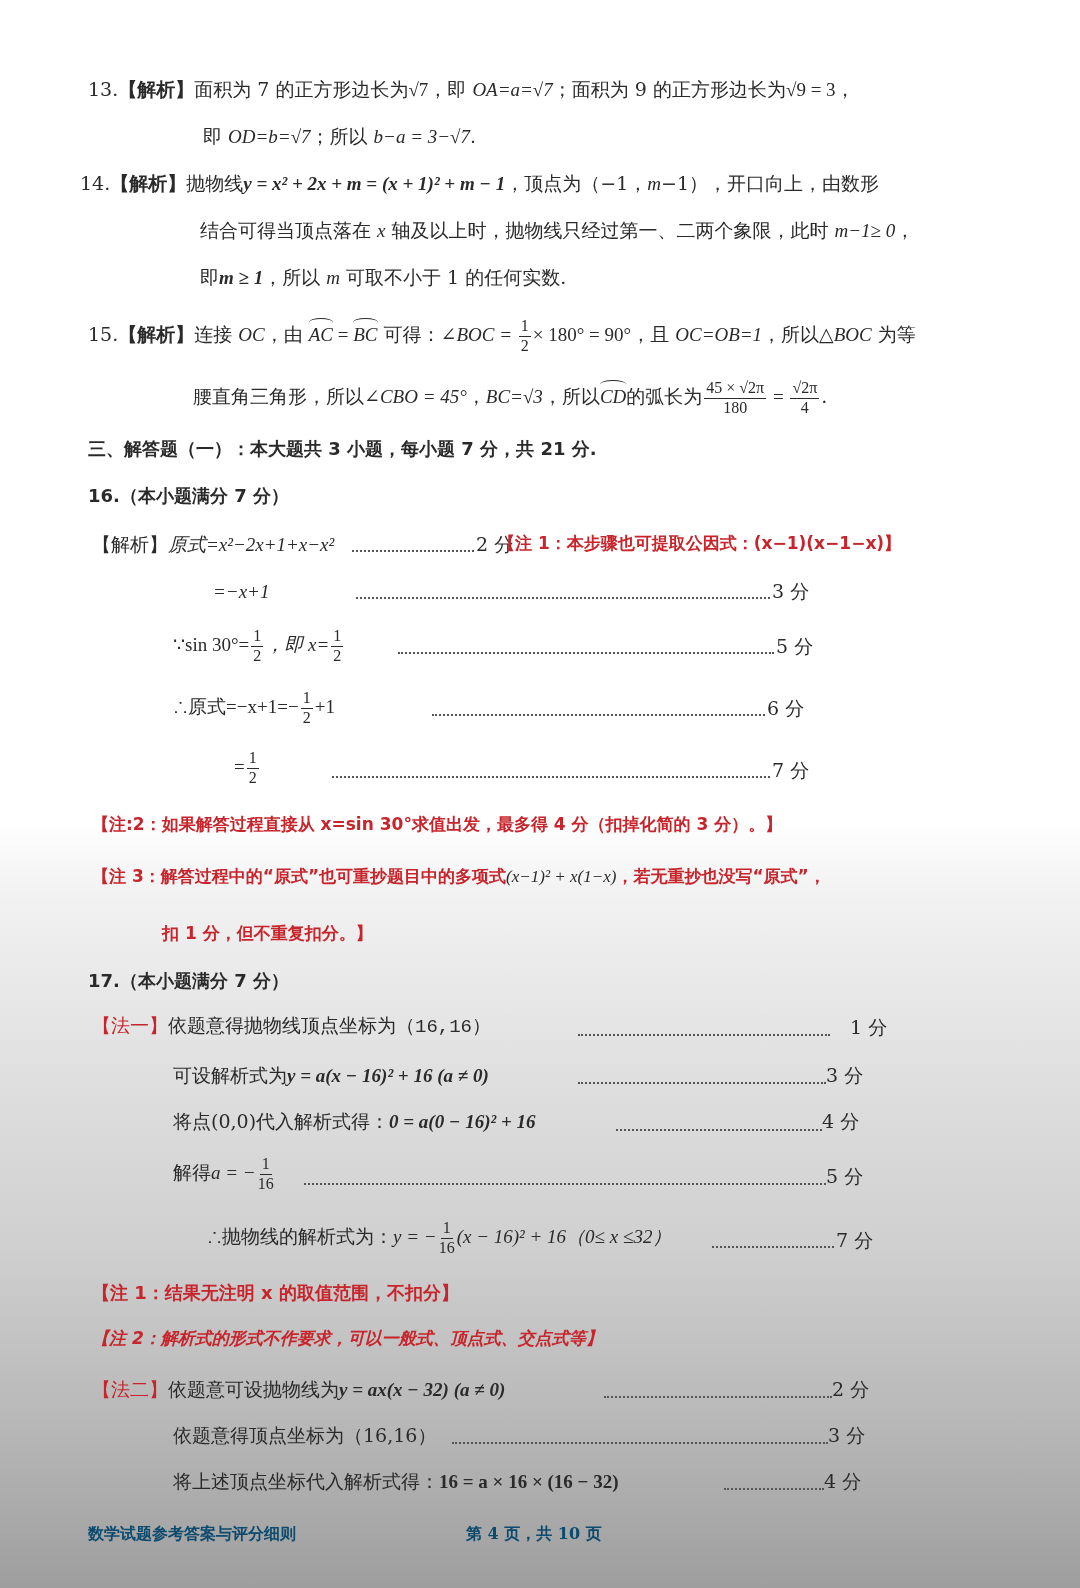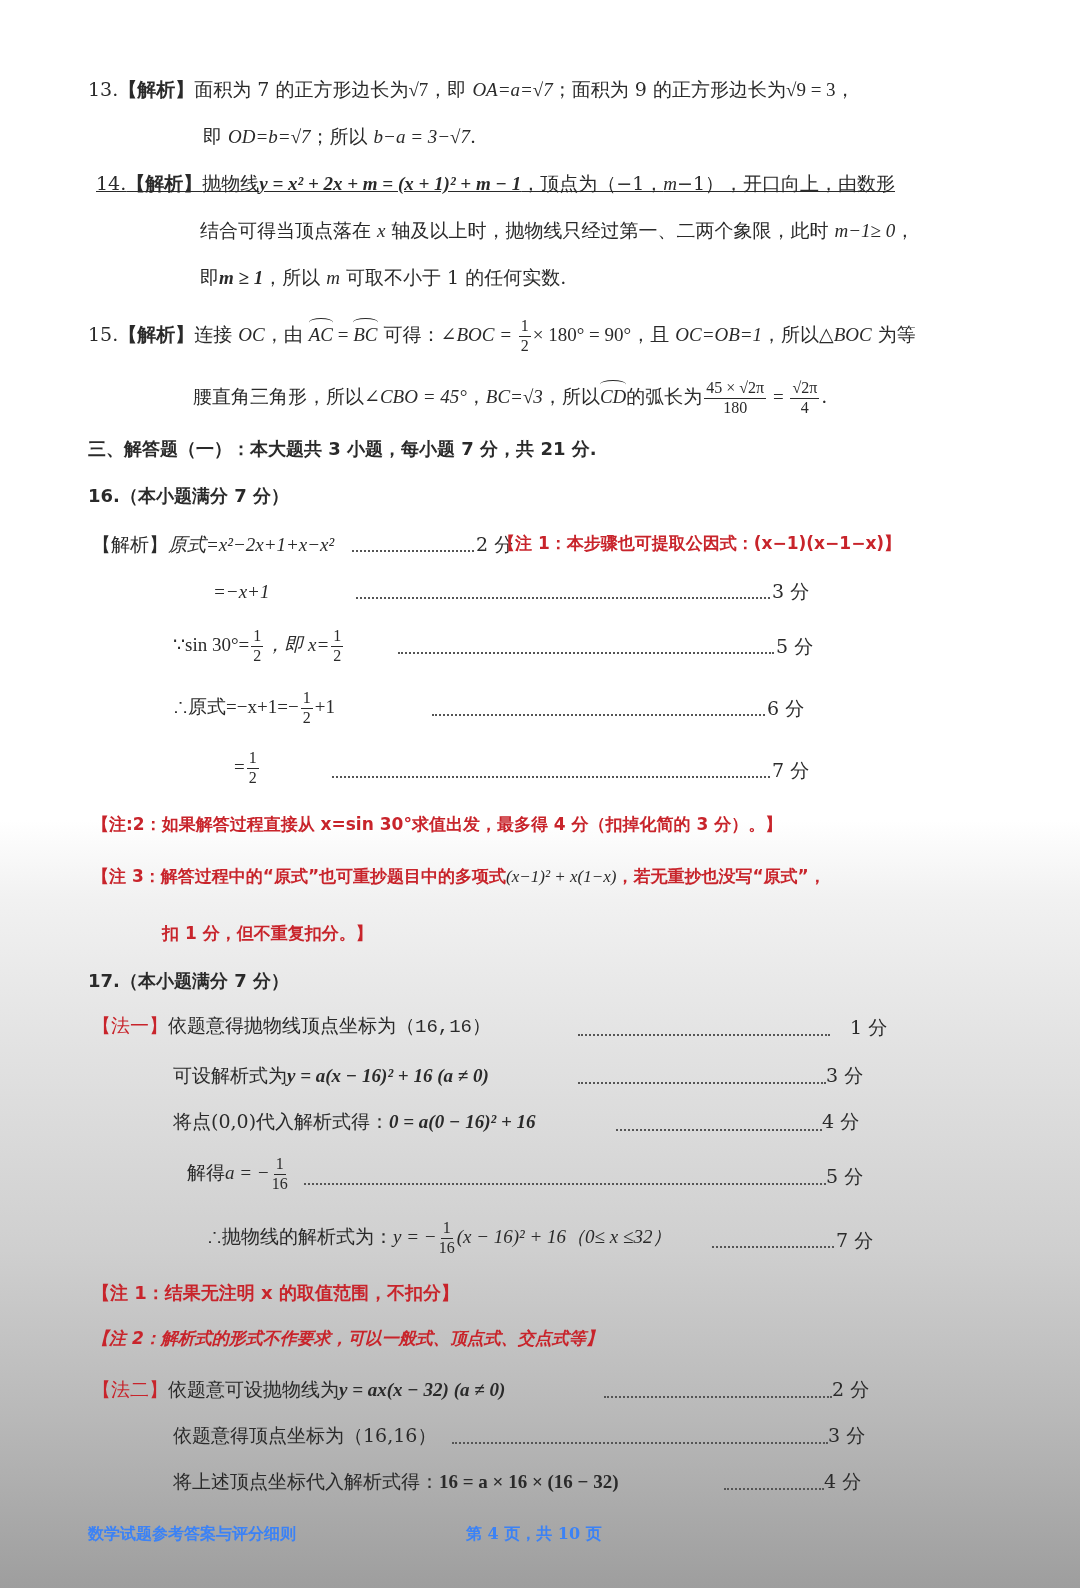--- a/index.html
+++ b/index.html
@@ -16,33 +16,33 @@
   .ital { font-style: italic; }
   .math { font-family: "Liberation Serif", "DejaVu Serif", serif; }
   .mathb { font-family: "Liberation Serif", "DejaVu Serif", serif; font-weight: bold; }
   .frac { display: inline-flex; flex-direction: column; align-items: center; vertical-align: middle; font-size: 16px; margin: 0 2px; font-family: "Liberation Serif", serif; }
   .frac .num { border-bottom: 1px solid #2a2a2a; padding: 0 2px 1px; line-height: 1.05; }
   .frac .den { padding-top: 1px; line-height: 1.05; }
   .arc { position: relative; display: inline-block; font-style: italic; font-family: "Liberation Serif", serif; }
   .arc::before { content: ""; position: absolute; left: 0; right: 0; top: -7px; height: 8px; border-top: 1.5px solid #2a2a2a; border-radius: 50% 50% 0 0; }
   .dots { position: absolute; border-bottom: 2px dotted #555; height: 0; }
   .score { position: absolute; font-size: 19px; white-space: nowrap; line-height: 1; }
-  .footer { position: absolute; font-size: 16px; color: #3b82f6; white-space: nowrap; font-weight: bold; font-family: "DejaVu Serif", serif; }
+  .footer { position: absolute; font-size: 16px; color: #0c4a6e; white-space: nowrap; font-weight: bold; font-family: "DejaVu Serif", serif; }
 </style>
 </head>
 <body>
 
 <div class="line" style="left:88px;top:80px;">
   <span>13.</span><span class="bold">【解析】</span><span>面积为 7 的正方形边长为</span><span class="math">√7</span><span>，即 </span><span class="math ital">OA=a=√7</span><span>；面积为 9 的正方形边长为</span><span class="math">√9 = 3</span><span>，</span>
 </div>
 <div class="line" style="left:203px;top:127px;">
   <span>即 </span><span class="math ital">OD=b=√7</span><span>；所以 </span><span class="math ital">b−a = 3−√7</span><span>.</span>
 </div>
 
-<div class="line" style="left:96px;top:174px;text-decoration:underline;">
+<div class="line" style="left:80px;top:174px;">
   <span>14.</span><span class="bold">【解析】</span><span>抛物线</span><span class="mathb ital">y = x² + 2x + m = (x + 1)² + m − 1</span><span>，顶点为（−1，</span><span class="math ital">m</span><span>−1），开口向上，由数形</span>
 </div>
 <div class="line" style="left:200px;top:221px;">
   <span>结合可得当顶点落在 </span><span class="math ital">x</span><span> 轴及以上时，抛物线只经过第一、二两个象限，此时 </span><span class="math ital">m−1≥ 0</span><span>，</span>
 </div>
 <div class="line" style="left:200px;top:268px;">
   <span>即</span><span class="mathb ital">m ≥ 1</span><span>，所以 </span><span class="math ital">m</span><span> 可取不小于 1 的任何实数.</span>
 </div>
 
 <div class="line" style="left:88px;top:318px;">
@@ -125,21 +125,21 @@
 </div>
 <div class="dots" style="left:578px;top:1082px;width:248px;"></div>
 <div class="score" style="left:826px;top:1066px;">3 分</div>
 
 <div class="line" style="left:173px;top:1112px;">
   <span>将点(0,0)代入解析式得：</span><span class="mathb ital">0 = a(0 − 16)² + 16</span>
 </div>
 <div class="dots" style="left:616px;top:1129px;width:206px;"></div>
 <div class="score" style="left:822px;top:1112px;">4 分</div>
 
-<div class="line" style="left:173px;top:1156px;margin-left:14px;">
+<div class="line" style="left:173px;top:1156px;">
   <span>解得</span><span class="math ital">a = −</span><span class="frac">
       <span class="num">1</span>
       <span class="den">16</span>
     </span>
 </div>
 <div class="dots" style="left:304px;top:1183px;width:522px;"></div>
 <div class="score" style="left:826px;top:1167px;">5 分</div>
 
 <div class="line" style="left:173px;top:1220px;margin-left:34px;">
   <span>∴抛物线的解析式为：</span><span class="math ital">y = −</span><span class="frac">

